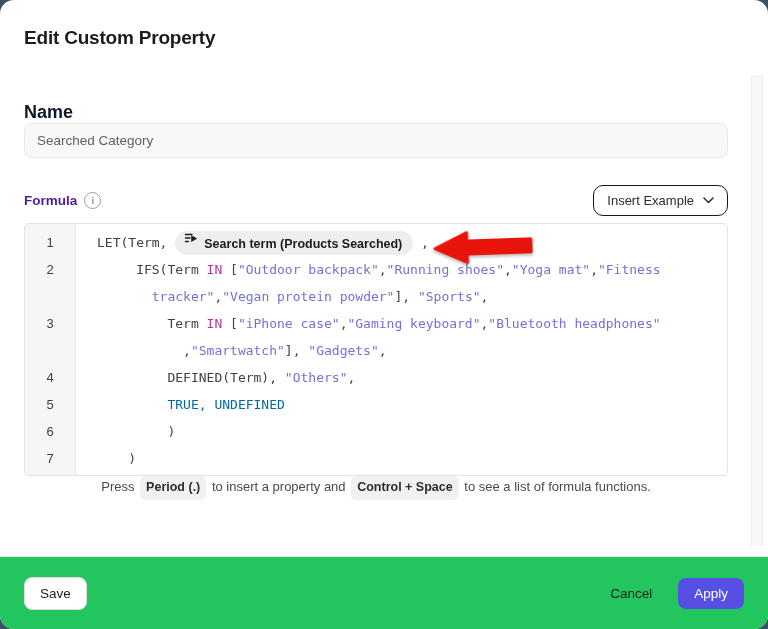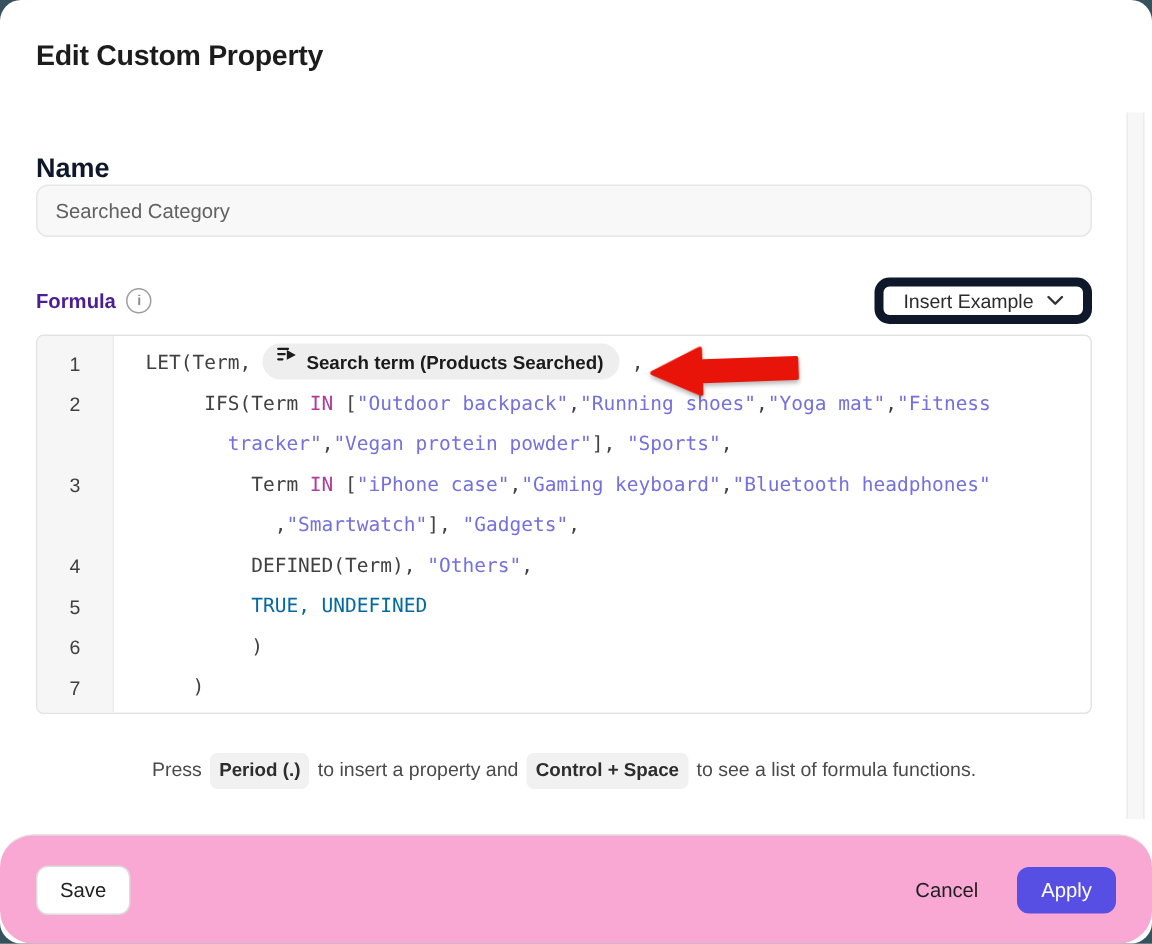--- a/index.html
+++ b/index.html
@@ -11,46 +11,46 @@
   .name-input{display:block;box-sizing:border-box;width:100%;height:35px;
     background:#f8f8f8;border:1px solid #e6e6e6;border-radius:8px;padding:0 12px;
     font-family:"Liberation Sans",sans-serif;font-size:13.5px;color:#616161;outline:none;}
   .formula-row{margin-top:27px;height:31px;display:flex;align-items:center;justify-content:space-between;}
   .formula-label-wrap{display:flex;align-items:center;gap:7px;}
   .formula-label{font-size:13.5px;font-weight:700;color:#4c1d95;}
   .info-icon{width:15px;height:15px;border:1.3px solid #9e9e9e;border-radius:50%;
     display:inline-flex;align-items:center;justify-content:center;
     font-size:9.5px;color:#8d8d8d;font-weight:600;cursor:default;}
   .insert-example-btn{display:flex;align-items:center;gap:9px;height:31px;padding:0 13px;
-    background:#fff;border:6px solid #0f172a;border-radius:10px;cursor:pointer;
+    background:#fff;border:1px solid #0f172a;border-radius:10px;cursor:pointer;
     font-family:"Liberation Sans",sans-serif;font-size:13px;font-weight:500;color:#2b2b2b;}
   .editor{position:relative;margin-top:7px;border:1px solid #e3e3e3;border-radius:5px;
     background:#fff;height:253px;box-sizing:border-box;overflow:hidden;}
   .gutter-bg{position:absolute;left:0;top:0;bottom:0;width:50px;background:#f6f6f6;border-right:1px solid #ececec;}
   .rows{position:relative;padding-top:5px;}
   .code-row{display:flex;height:27px;line-height:27px;}
   .gutter-cell{width:50px;flex:0 0 50px;text-align:center;font-size:13px;color:#3f3f3f;}
   .code-cell{flex:1;white-space:pre;padding-left:22px;
     font-family:"DejaVu Sans Mono","Liberation Mono",monospace;font-size:13px;}
   .tok-plain{color:#414141}
   .tok-kw{color:#b23a9b;font-weight:500}
   .tok-str{color:#7470dc}
   .tok-grn{color:#0369a1}
   .prop-pill{display:inline-flex;align-items:flex-start;gap:6px;height:24px;padding:0 11px 0 9px;
     border-radius:12px;background:#eeeeee;vertical-align:middle;position:relative;top:-1px;cursor:pointer;
     font-family:"Liberation Sans",sans-serif;font-size:12.5px;font-weight:600;color:#1b1b1b;white-space:nowrap;}
   .arrow-annot{position:absolute;left:431px;top:227px;width:104px;height:40px;pointer-events:none;
     filter:drop-shadow(0 2px 1.5px rgba(0,0,0,.28));transform:rotate(-2deg);}
-  .hint{margin-top:26px;text-align:center;font-size:13px;color:#4a4a4a;line-height:21px;}
+  .hint{margin-top:0;text-align:center;font-size:13px;color:#4a4a4a;line-height:21px;}
   .kbd{display:inline-block;background:#f1f1f1;border-radius:5px;padding:1px 6px 2px;
     font-size:12.5px;font-weight:600;color:#2d2d2d;margin:0 2px;}
   .scrollbar-track{position:absolute;right:5px;top:75px;height:471px;width:10px;
     background:#f7f7f7;border-left:1px solid #ededed;border-right:1px solid #ededed;cursor:pointer;}
   .footer{position:absolute;left:0;right:0;bottom:0;height:73px;border-top:1px solid #e7e7e7;
-    background:#f9a8d4;display:flex;align-items:center;justify-content:space-between;padding:0 24px;box-sizing:border-box;border-radius:22px;}
+    background:#22c55e;display:flex;align-items:center;justify-content:space-between;padding:0 24px;box-sizing:border-box;}
   .btn{font-family:"Liberation Sans",sans-serif;font-size:13.5px;border-radius:8px;cursor:pointer;}
   .save-btn{background:#fff;border:1px solid #dcdcdc;color:#1f1f1f;padding:8px 15px;font-weight:500;}
   .footer-right{display:flex;align-items:center;gap:26px;}
   .cancel-btn{background:none;border:none;color:#1f1f1f;font-weight:500;padding:0;}
   .apply-btn{background:#574fe4;border:none;color:#fff;padding:8px 16px;font-weight:500;}
 </style>
 </head>
 <body>
 
 <div class="dialog">

